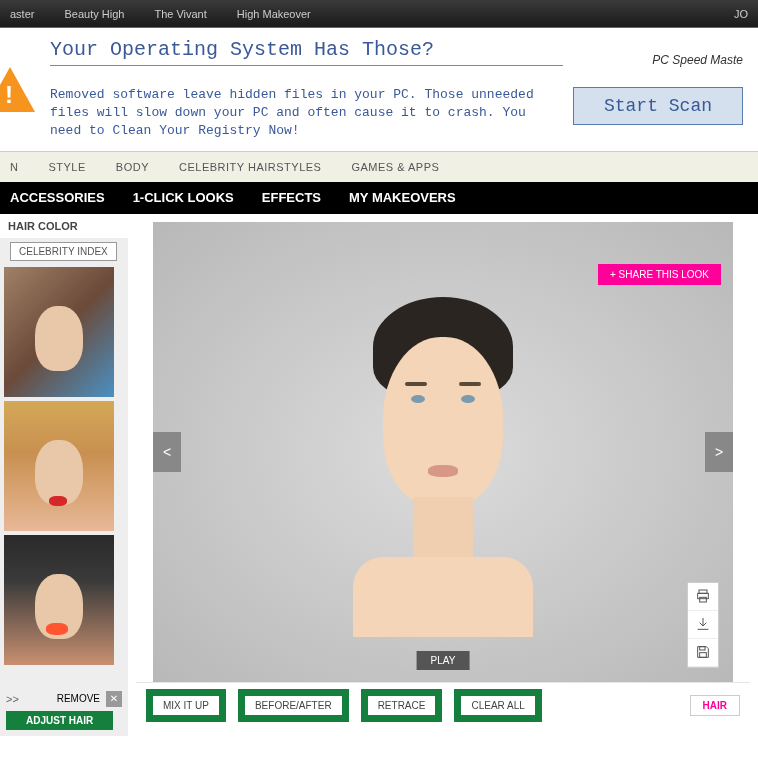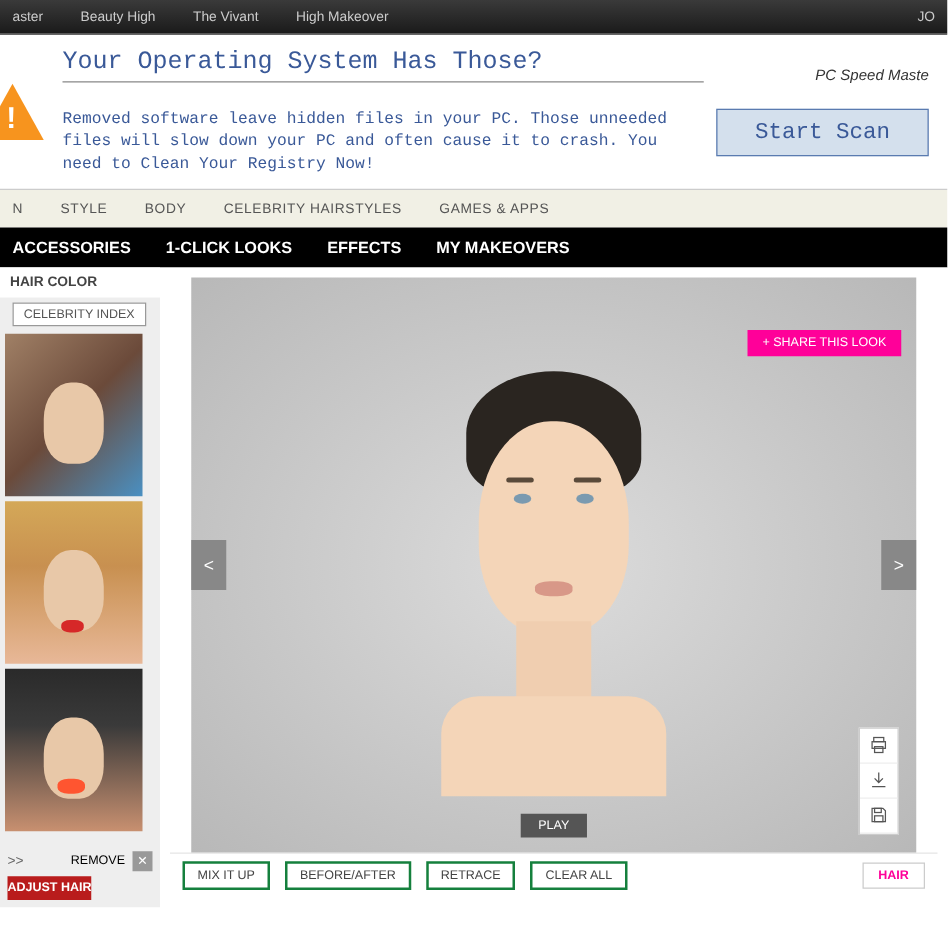--- a/index.html
+++ b/index.html
@@ -46,32 +46,32 @@
 .model-brow { position: absolute; width: 22px; height: 4px; background: #5a4a3a; border-radius: 2px; top: 45px; }
 .model-brow.l { left: 22px; } .model-brow.r { right: 22px; }
 .model-lips { position: absolute; width: 30px; height: 12px; background: #d89888; border-radius: 40%; top: 128px; left: 45px; }
 .model-neck { position: absolute; top: 200px; left: 70px; width: 60px; height: 70px; background: #f0ceb0; }
 .model-body { position: absolute; top: 260px; left: 10px; width: 180px; height: 80px; background: #f4d5b8; border-radius: 30px 30px 0 0; }
 .play-btn { position: absolute; bottom: 12px; left: 50%; transform: translateX(-50%); background: #555; color: #fff; padding: 4px 14px; font-size: 10px; cursor: pointer; }
 .tool-icons { position: absolute; right: 14px; bottom: 14px; display: flex; flex-direction: column; background: #fff; border: 1px solid #ccc; }
 .tool-icon { width: 30px; height: 28px; display: flex; align-items: center; justify-content: center; border-bottom: 1px solid #eee; cursor: pointer; }
 .tool-icon svg { width: 16px; height: 16px; stroke: #555; fill: none; stroke-width: 1.5; }
 .bottom-controls { display: flex; align-items: center; padding: 6px 10px; gap: 12px; font-size: 10px; border-top: 1px solid #e5e5e5; }
-.ctrl-btn { border: 2px solid #15803d; background: #fff; padding: 4px 10px; font-size: 10px; color: #444; cursor: pointer; }
+.ctrl-btn { border: 7px solid #15803d; background: #fff; padding: 4px 10px; font-size: 10px; color: #444; cursor: pointer; }
 .zoom-group { display: flex; align-items: center; gap: 6px; }
 .zoom-lbl { font-size: 10px; color: #444; }
 .zoom-btn { border: 1px solid #999; width: 18px; height: 18px; display: flex; align-items: center; justify-content: center; cursor: pointer; font-weight: bold; }
 .zoom-slider { width: 70px; height: 8px; background: #ddd; border: 1px solid #999; position: relative; }
 .zoom-handle { position: absolute; left: 10px; top: -3px; width: 8px; height: 14px; background: #888; border: 1px solid #555; }
 .save-btn { margin-left: auto; color: #ff0099; font-weight: bold; border: 1px solid #ccc; padding: 4px 12px; cursor: pointer; }
 .sidebar-footer { margin-top: auto; padding: 6px; font-size: 10px; }
 .arrows-lbl { color: #666; font-size: 11px; }
 .remove-row { display: flex; align-items: center; gap: 6px; margin: 4px 0; }
 .remove-x { background: #999; color: #fff; width: 16px; height: 16px; display: flex; align-items: center; justify-content: center; cursor: pointer; font-size: 10px; }
-.adjust-hair { background: #b91c1c; color: #fff; padding: 4px 0; font-size: 10px; font-weight: bold; cursor: pointer; display: inline-block; }
+.adjust-hair { background: #15803d; color: #fff; padding: 4px 20px; font-size: 10px; font-weight: bold; cursor: pointer; display: inline-block; }
 </style>
 </head>
 <body>
 
 <div class="topbar">
   <span class="link">aster</span>
   <span class="link">Beauty High</span>
   <span class="link">The Vivant</span>
   <span class="link">High Makeover</span>
   <span class="right">JO</span>

